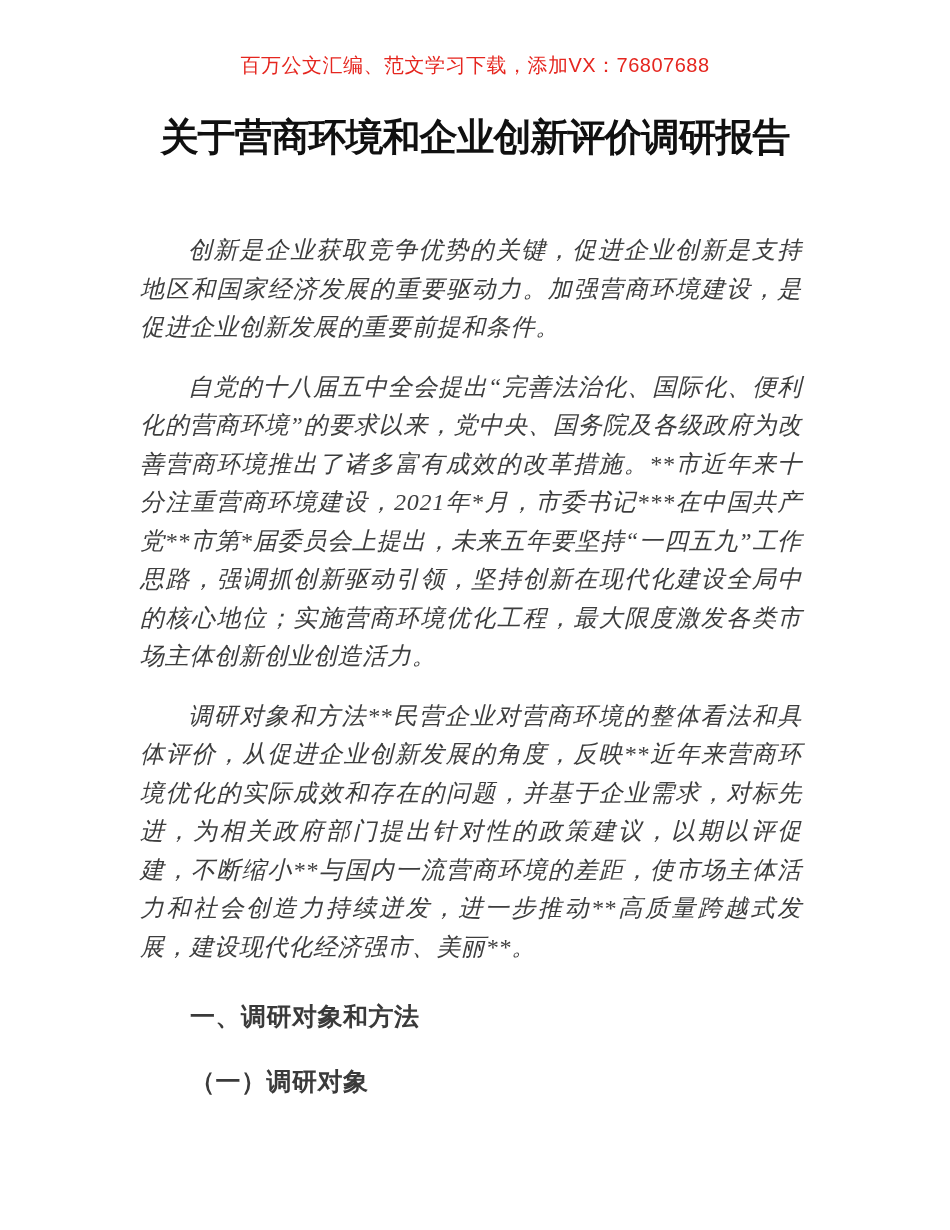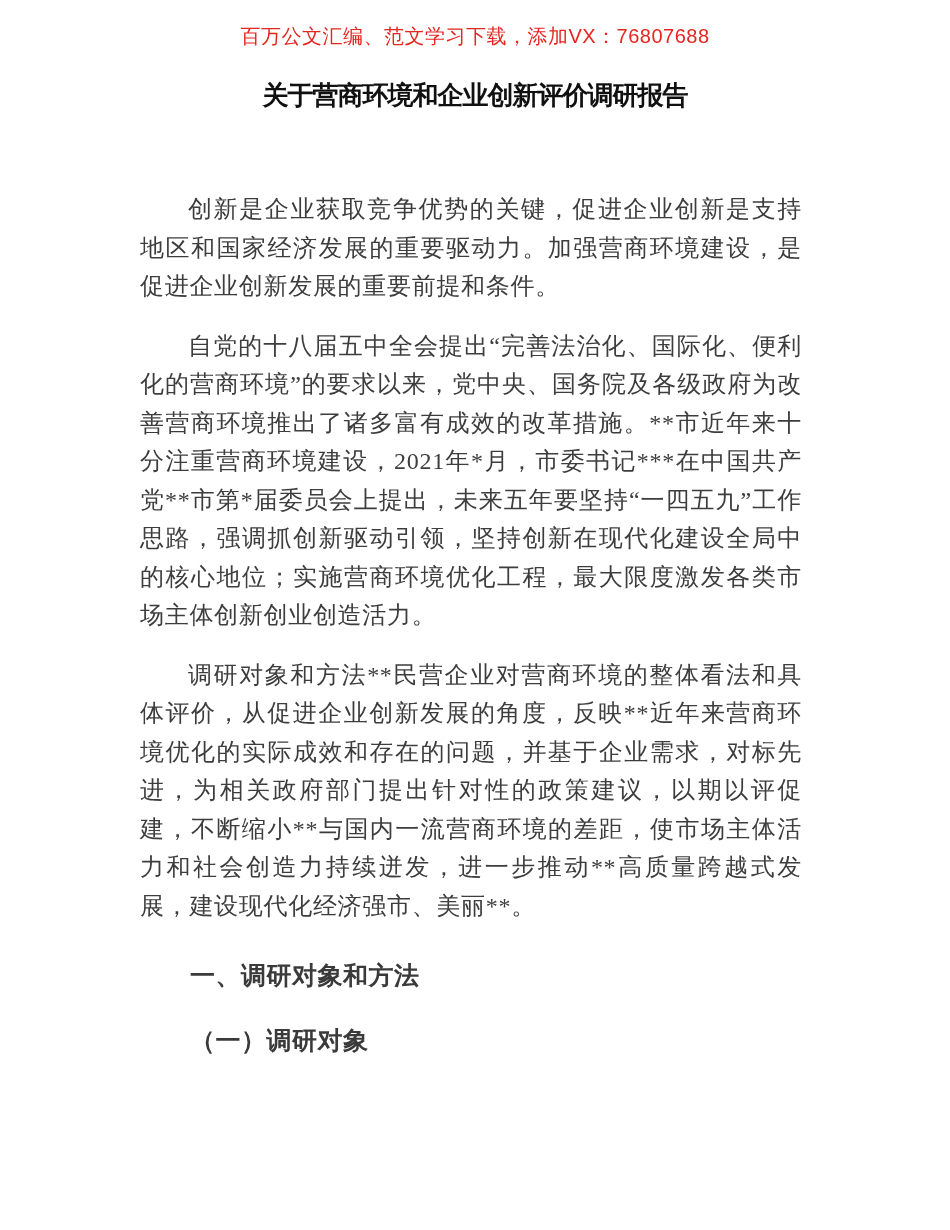--- a/index.html
+++ b/index.html
@@ -7,51 +7,52 @@
   body {
     width: 950px;
     height: 1230px;
     overflow: hidden;
     position: relative;
     font-family: "Liberation Serif", "DejaVu Serif", serif;
   }
   .page {
     width: 950px;
     height: 1070px;
-    padding: 24px 140px 0 140px;
+    padding: 53px 140px 0 140px;
   }
   .notice {
     text-align: center;
     font-family: "Liberation Sans", "DejaVu Sans", sans-serif;
     font-size: 20px;
     line-height: 24px;
     font-weight: 500;
     color: var(--notice-red, #e5261f);
     letter-spacing: 0.5px;
   }
   .doc-title {
-    margin-top: 24px;
+    margin-top: 36px;
     text-align: center;
-    font-size: 26px;
+    font-size: 38px;
     line-height: 48px;
     font-weight: bold;
     letter-spacing: -1px;
     color: var(--title-text, #101010);
     font-family: "Liberation Serif", "DejaVu Serif", serif;
   }
   .body-text { margin-top: 70px; }
   .para {
     font-size: 24px;
     line-height: 38.5px;
     letter-spacing: 0.7px;
     color: var(--body-text, #3d3d3d);
     text-align: justify;
     text-justify: inter-ideograph;
     text-indent: 2em;
     margin: 0 8px 21px 0;
+    font-style: italic;
   }
   .heading {
     font-family: "Liberation Sans", "DejaVu Sans", sans-serif;
     font-weight: bold;
     color: var(--heading-text, #3a3a3a);
     font-size: 25px;
     line-height: 39px;
     text-indent: 2em;
     letter-spacing: 0.5px;
     margin-top: 31px;

